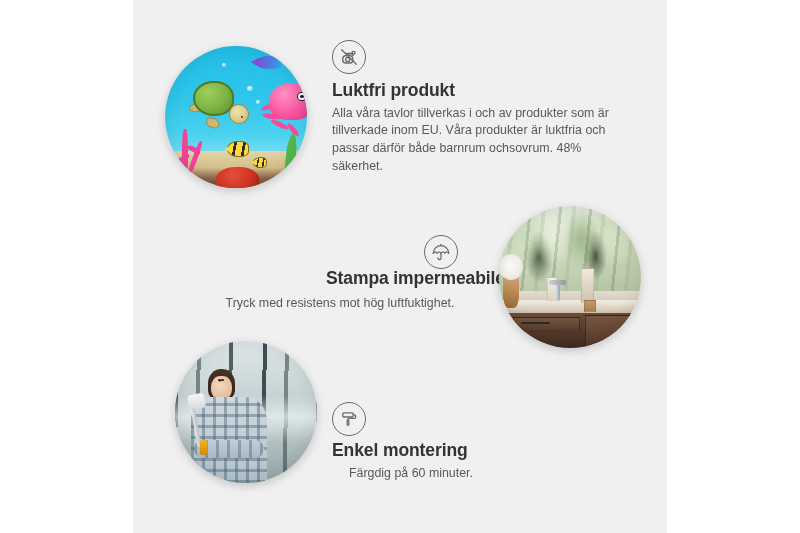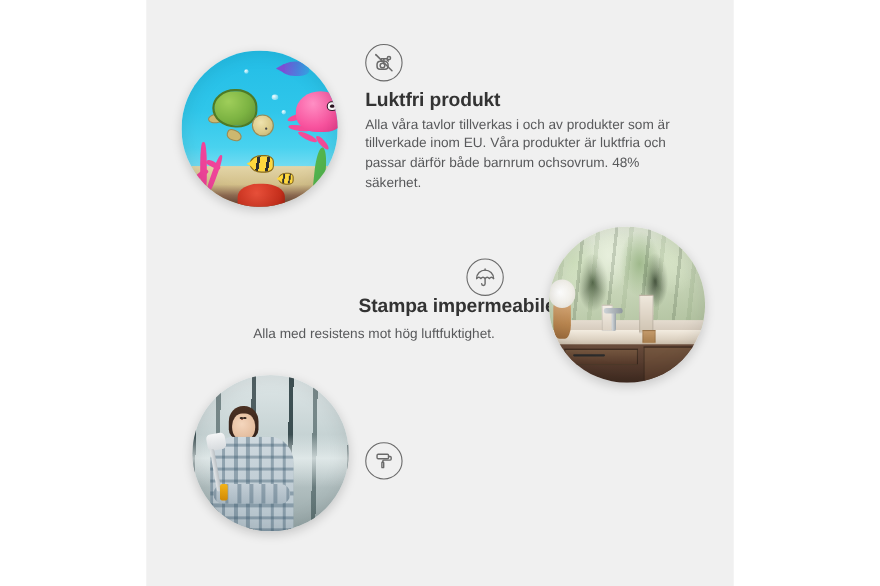--- a/index.html
+++ b/index.html
@@ -397,21 +397,21 @@
       <svg width="22" height="22" viewBox="0 0 24 24" fill="none" stroke="#6a6a6a" stroke-width="1.4" stroke-linecap="round" stroke-linejoin="round">
         <path d="M3.6 13.4a8.4 8.4 0 0 1 16.8 0"></path>
         <path d="M3.6 13.4c1.4-1.9 2.8-1.9 4.2 0 1.4-1.9 2.8-1.9 4.2 0 1.4-1.9 2.8-1.9 4.2 0 1.4-1.9 2.8-1.9 4.2 0"></path>
         <path d="M12 13.4v5.1a1.7 1.7 0 0 1-3.4 0"></path>
         <path d="M12 5v-1.2"></path>
       </svg>
     </div>
 
     <div class="feature-text" style="left:42px; top:268px; width:330px; text-align:center;">
       <div class="feature-title" style="text-align:right;">Stampa impermeabile</div>
-      <div class="feature-body" style="text-align:center; margin-top:5px;">Alla med resistens mot hög luftfuktighet.</div>
+      <div class="feature-body" style="text-align:center; margin-top:5px;">Tryck med resistens mot hög luftfuktighet.</div>
     </div>
 
     <div class="photo" style="left:366px; top:206px; width:142px; height:142px;">
       <div class="inner">
         <div class="bath-wall"></div>
         <div class="bath-splash"></div>
         <div class="bath-counter"></div>
         <div class="bottle bo2"></div>
         <div class="bottle bo1"></div>
         <div class="bottle bo3"></div>
@@ -448,15 +448,19 @@
     </div>
 
     <div class="icon-badge" style="left:199px; top:402px;">
       <svg width="22" height="22" viewBox="0 0 24 24" fill="none" stroke="#6a6a6a" stroke-width="1.4" stroke-linecap="round" stroke-linejoin="round">
         <rect x="5.2" y="5.4" width="11.4" height="4.4" rx="1.2"></rect>
         <path d="M16.6 7.6h1.6a1 1 0 0 1 1 1v1.6a1 1 0 0 1-1 1h-6.3a1 1 0 0 0-1 1v1.1"></path>
         <rect x="10" y="13.3" width="1.8" height="5.4" rx="0.5"></rect>
       </svg>
     </div>
 
+    <div class="feature-text" style="left:199px; top:440px; width:300px;">
+      <div class="feature-title">Enkel montering</div>
+      <div class="feature-body" style="text-align:center; width:158px;">Färgdig på 60 minuter.</div>
+    </div>
 
   </div>
 </div>
 
 </body></html>

